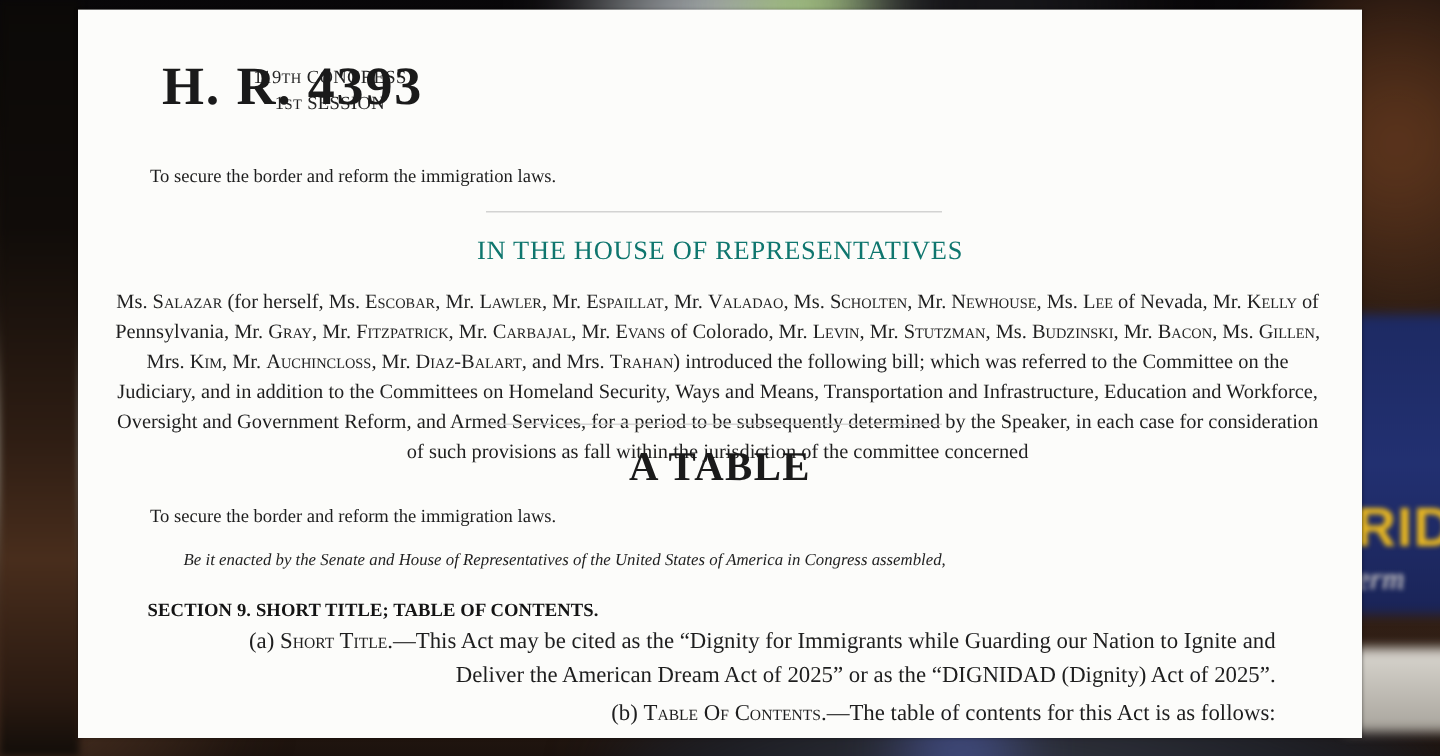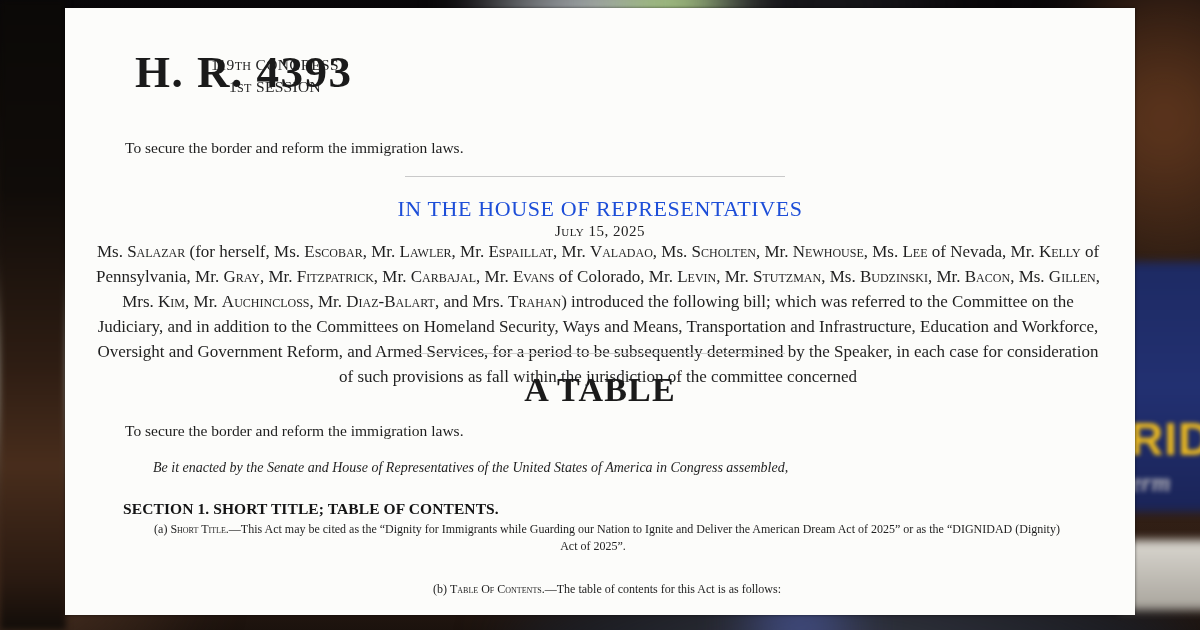--- a/index.html
+++ b/index.html
@@ -201,21 +201,21 @@
   .rule-1 { top: 168px; }
   .rule-2 { top: 345px; }
 
   .house-heading {
     position: absolute;
     left: 0; right: 0;
     top: 188px;
     text-align: center;
     font-size: 22px;
     letter-spacing: .6px;
-    color: #1d4ed8;
+    color: #0f766e;
   }
   .intro-date {
     position: absolute;
     left: 0; right: 0;
     top: 215px;
     text-align: center;
     font-size: 15px;
     font-variant: small-caps;
     letter-spacing: .5px;
     color: #232323;
@@ -268,24 +268,24 @@
     font-size: 15.5px;
     font-weight: 700;
     letter-spacing: .1px;
     color: #141414;
   }
 
   .para {
     position: absolute;
     left: 58px;
     width: 940px;
-    font-size: 12px;
+    font-size: 19px;
     line-height: 1.45;
     color: #1e1e1e;
-    text-align: center;
+    text-align: right;
   }
   .para-a { top: 513px; }
   .para-b { top: 573px; }
   .indent { display: inline-block; width: 28px; }
 </style>
 </head>
 <body>
 
 <div id="stage">
 
@@ -316,33 +316,32 @@
         </div>
         <div class="bill-number">H. R. 4393</div>
       </div>
 
       <div class="long-title-top">To secure the border and reform the immigration laws.</div>
 
       <div class="rule rule-1"></div>
 
       <div class="house-heading">IN THE HOUSE OF REPRESENTATIVES</div>
 
-      <div class="intro-date">July 15, 2025</div>
 
       <div class="sponsors">Ms. <span class="sc">Salazar</span> (for herself, Ms. <span class="sc">Escobar</span>, Mr. <span class="sc">Lawler</span>, Mr. <span class="sc">Espaillat</span>, Mr. <span class="sc">Valadao</span>, Ms. <span class="sc">Scholten</span>, Mr. <span class="sc">Newhouse</span>, Ms. <span class="sc">Lee</span> of Nevada, Mr. <span class="sc">Kelly</span> of Pennsylvania, Mr. <span class="sc">Gray</span>, Mr. <span class="sc">Fitzpatrick</span>, Mr. <span class="sc">Carbajal</span>, Mr. <span class="sc">Evans</span> of Colorado, Mr. <span class="sc">Levin</span>, Mr. <span class="sc">Stutzman</span>, Ms. <span class="sc">Budzinski</span>, Mr. <span class="sc">Bacon</span>, Ms. <span class="sc">Gillen</span>, Mrs. <span class="sc">Kim</span>, Mr. <span class="sc">Auchincloss</span>, Mr. <span class="sc">Diaz-Balart</span>, and Mrs. <span class="sc">Trahan</span>) introduced the following bill; which was referred to the Committee on the Judiciary, and in addition to the Committees on Homeland Security, Ways and Means, Transportation and Infrastructure, Education and Workforce, Oversight and Government Reform, and Armed Services, for a period to be subsequently determined by the Speaker, in each case for consideration of such provisions as fall within the jurisdiction of the committee concerned</div>
 
       <div class="rule rule-2"></div>
 
       <div class="bill-heading">A TABLE</div>
 
       <div class="long-title-bottom">To secure the border and reform the immigration laws.</div>
 
       <div class="enacting">Be it enacted by the Senate and House of Representatives of the United States of America in Congress assembled,</div>
 
-      <div class="section-head">SECTION 1. SHORT TITLE; TABLE OF CONTENTS.</div>
+      <div class="section-head">SECTION 9. SHORT TITLE; TABLE OF CONTENTS.</div>
 
       <div class="para para-a"><span class="indent"></span>(a) <span class="sc">Short Title.</span>—This Act may be cited as the “Dignity for Immigrants while Guarding our Nation to Ignite and Deliver the American Dream Act of 2025” or as the “DIGNIDAD (Dignity) Act of 2025”.</div>
 
       <div class="para para-b"><span class="indent"></span>(b) <span class="sc">Table Of Contents.</span>—The table of contents for this Act is as follows:</div>
 
     </div>
   </div>
 </div>
 
 </body></html>

